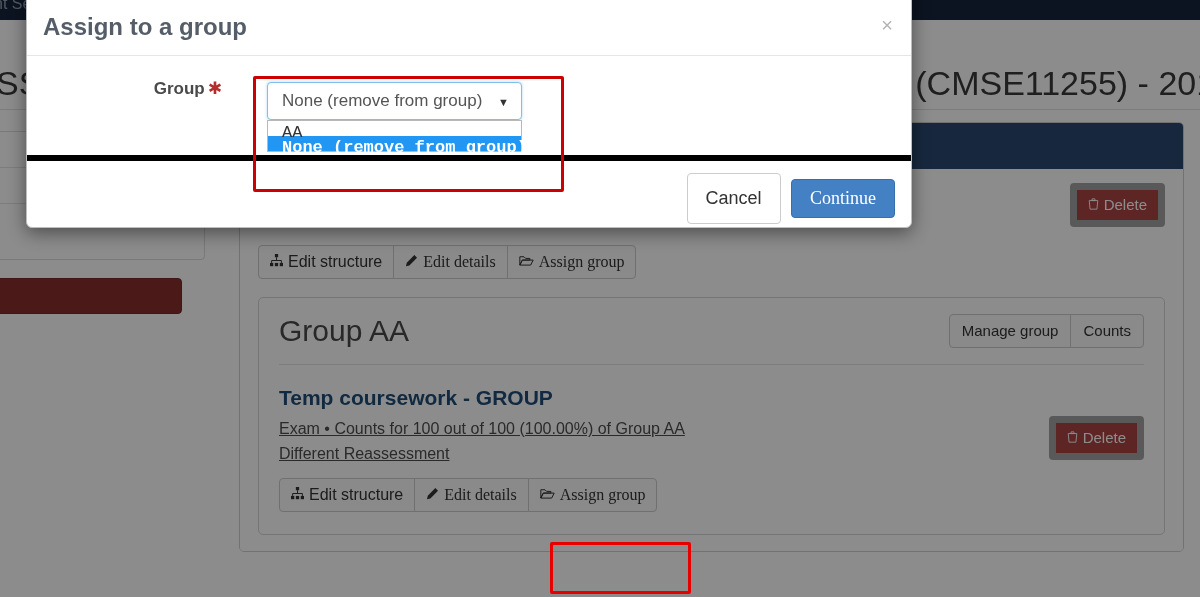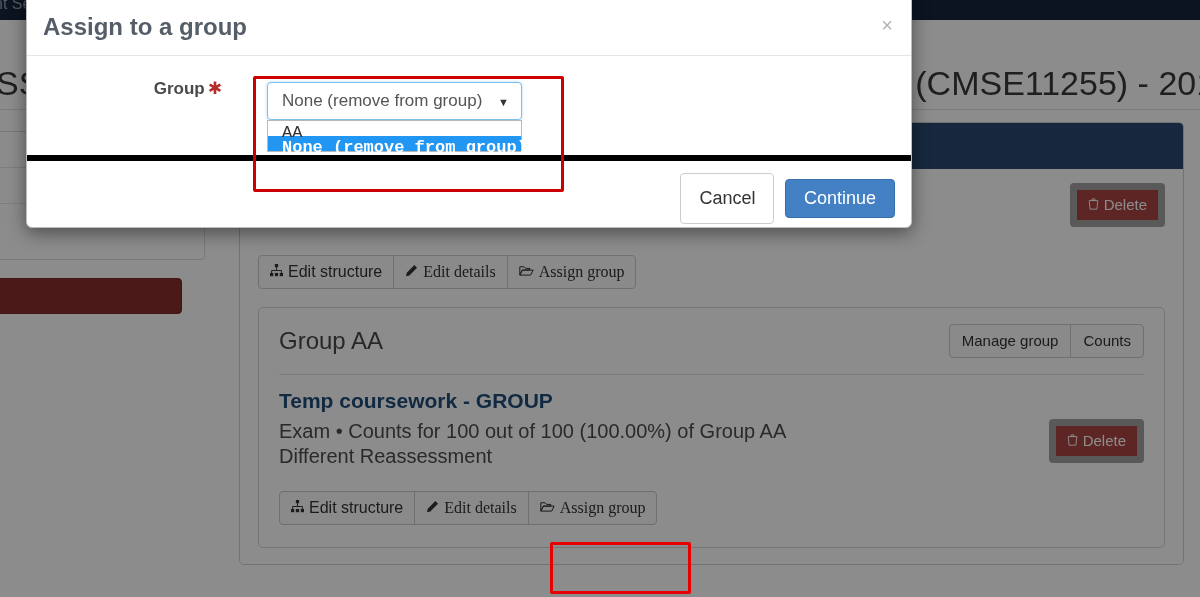--- a/index.html
+++ b/index.html
@@ -122,28 +122,29 @@
     background: #2b4a72;
     border-radius: 4px 4px 0 0;
   }
   .main-panel-body {
     padding: 14px 18px 16px 18px;
     background: #fff;
     border-radius: 0 0 4px 4px;
   }
 
   .asmt-meta {
-    font-size: 20px;
+    font-size: 16px;
     color: #4d4d4d;
     line-height: 25px;
     white-space: nowrap;
+    text-decoration: underline;
   }
   .btn-group {
     display: inline-flex;
-    margin-top: 22px;
+    margin-top: 12px;
   }
   .btn-default {
     background: #fbfbfb;
     border: 1px solid #cccccc;
     font-size: 16px;
     color: #333;
     padding: 6px 11px;
     line-height: 20px;
     white-space: nowrap;
     font-family: inherit;
@@ -183,29 +184,29 @@
     position: relative;
   }
   .group-card-head {
     display: flex;
     align-items: center;
     justify-content: space-between;
     padding-bottom: 16px;
     border-bottom: 1px solid #e3e3e3;
   }
   .group-card-title {
-    font-size: 24px;
+    font-size: 30px;
     color: #4a4a4a;
     font-weight: 400;
   }
   .group-head-btns { display: inline-flex; }
   .group-head-btns .btn-default { font-size: 15px; padding: 6px 12px; }
 
   .group-item-title {
-    margin-top: 14px;
+    margin-top: 21px;
     font-size: 21px;
     font-weight: bold;
     color: #1f4e79;
   }
 
   
   #backdrop {
     position: absolute;
     inset: 0;
     background: rgba(0,0,0,0.45);
@@ -349,21 +350,21 @@
     cursor: pointer;
   }
   .btn-continue {
     background: #4480c4;
     border: 1px solid #3570ad;
     border-radius: 4px;
     font-size: 18px;
     color: #ffffff;
     padding: 8px 18px;
     margin-left: 6px;
-    font-family: Liberation Sans, sans-serif;
+    font-family: Liberation Serif, serif;
     cursor: pointer;
   }
 
   
   .assign-highlight {
     position: absolute;
     border: 3px solid #e60000;
     border-radius: 2px;
     pointer-events: none;
     z-index: 55;

